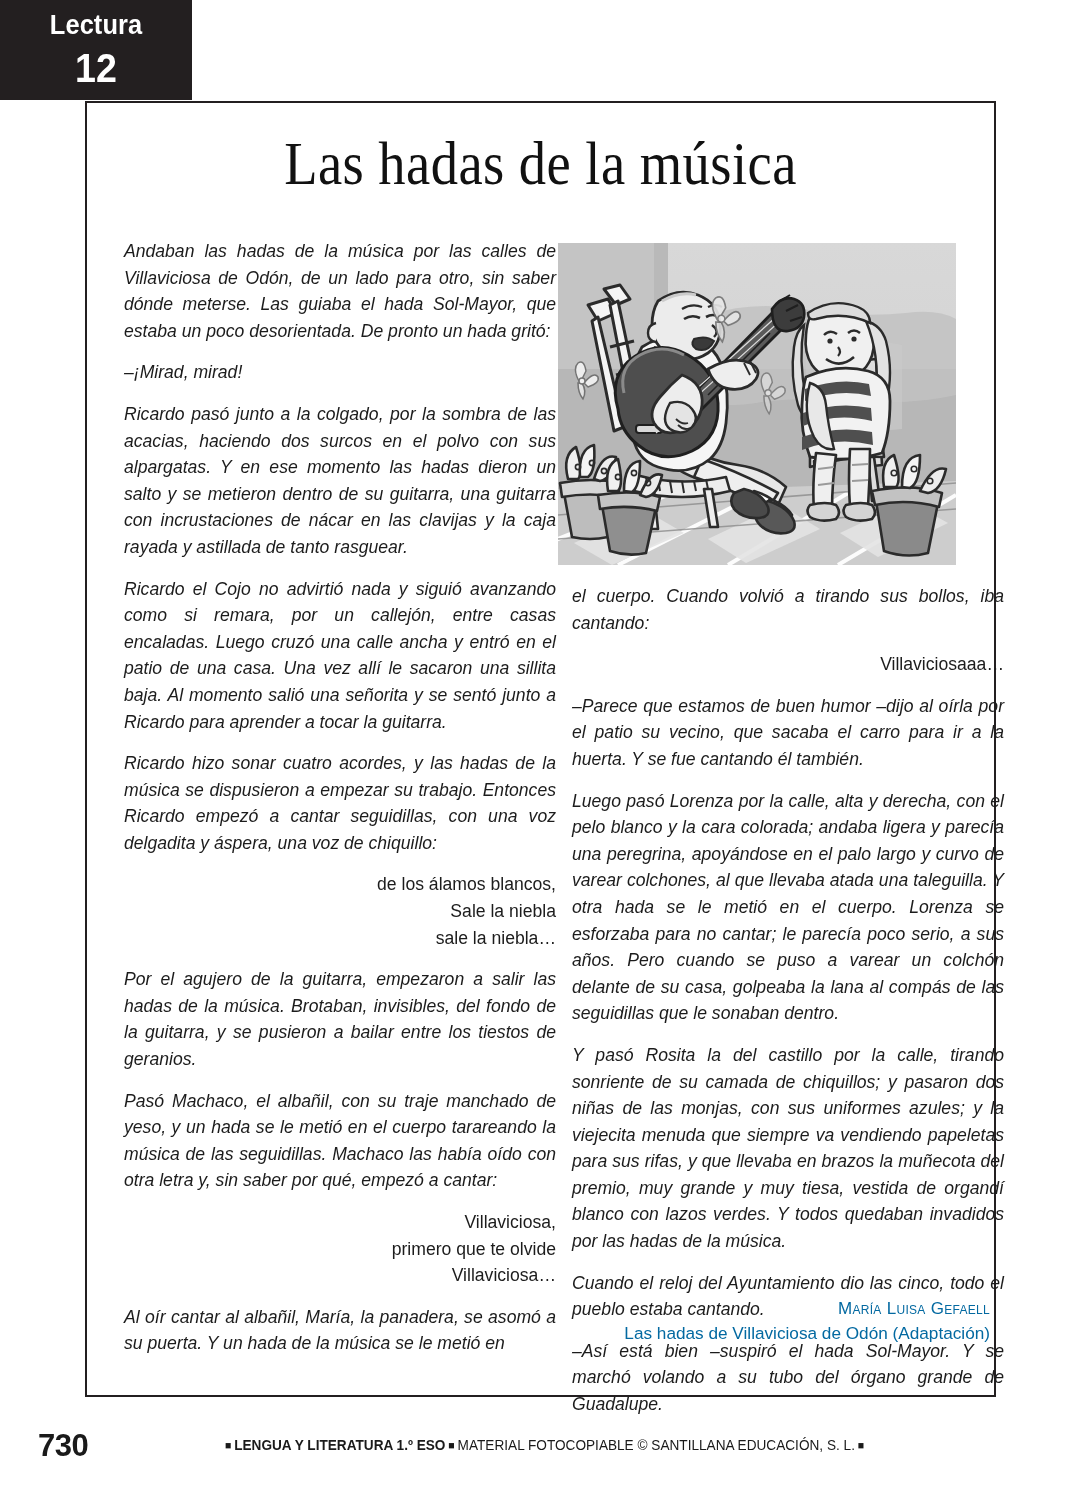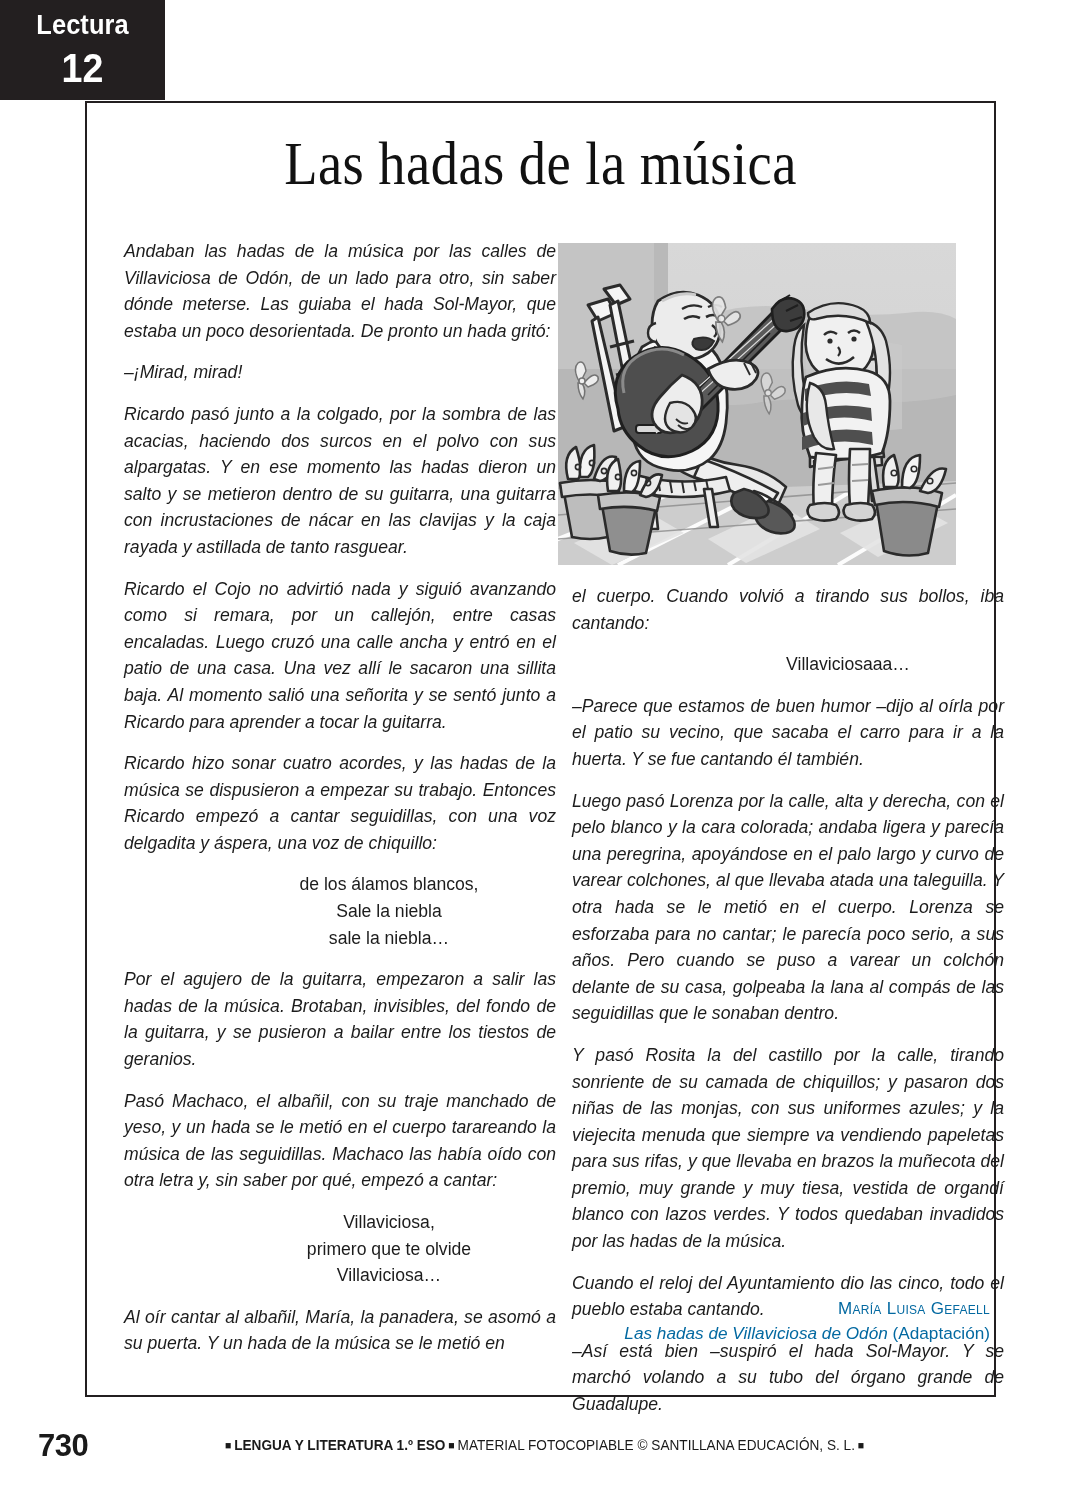--- a/index.html
+++ b/index.html
@@ -14,21 +14,21 @@
     font-family: "Liberation Sans", sans-serif;
     color: #1a1a1a;
     overflow: hidden;
   }
 
   
   .lecture-tab {
     position: absolute;
     left: 0;
     top: 0;
-    width: 165px;
+    width: 192px;
     height: 100px;
     background: #231f20;
     color: #ffffff;
     box-sizing: border-box;
     padding: 12px 0 0 0;
     text-align: center;
   }
   .lecture-tab .lt-word {
     font-size: 27px;
     font-weight: bold;
@@ -102,21 +102,21 @@
   }
   p.para:last-child { margin-bottom: 0; }
 
   .verse {
     margin: 0 0 15px 0;
     padding-left: 98px;
     font-style: normal;
     font-size: 17.6px;
     line-height: 26.6px;
     color: #1c1c1c;
-    text-align: center;
+    text-align: right;
   }
   .verse.verse-center {
     padding-left: 120px;
   }
   .verse div { white-space: nowrap; }
 
   
   .illustration {
     position: absolute;
     left: 558px;
@@ -142,21 +142,21 @@
     font-variant: small-caps;
     letter-spacing: 0.3px;
     line-height: 24px;
     white-space: nowrap;
   }
   .credit-source {
     font-size: 17.2px;
     line-height: 25px;
     white-space: nowrap;
   }
-  .credit-source .src-title { font-style: italic; }
+  .credit-source .src-title { }
   .credit-source .src-note  { font-style: normal; }
 
   
   .footer-pageno {
     position: absolute;
     left: 38px;
     top: 1428px;
     font-size: 31px;
     font-weight: bold;
     color: #1a1a1a;

